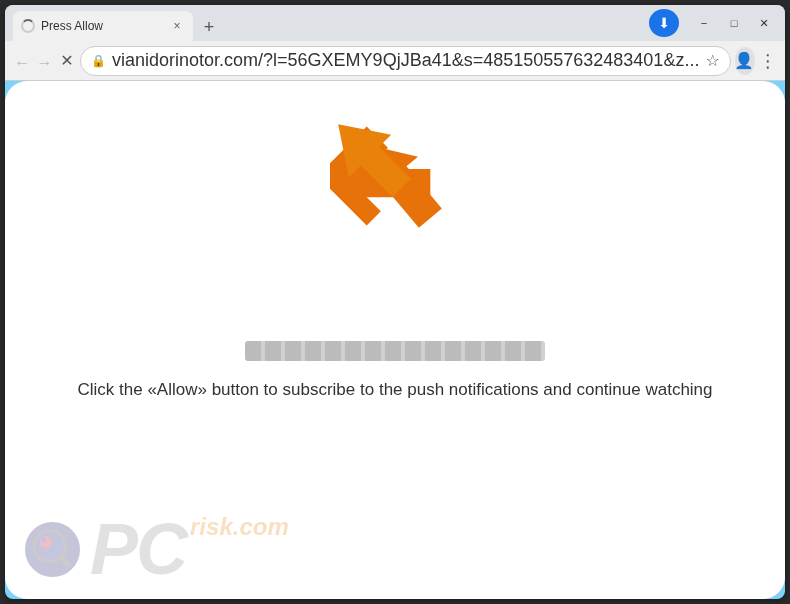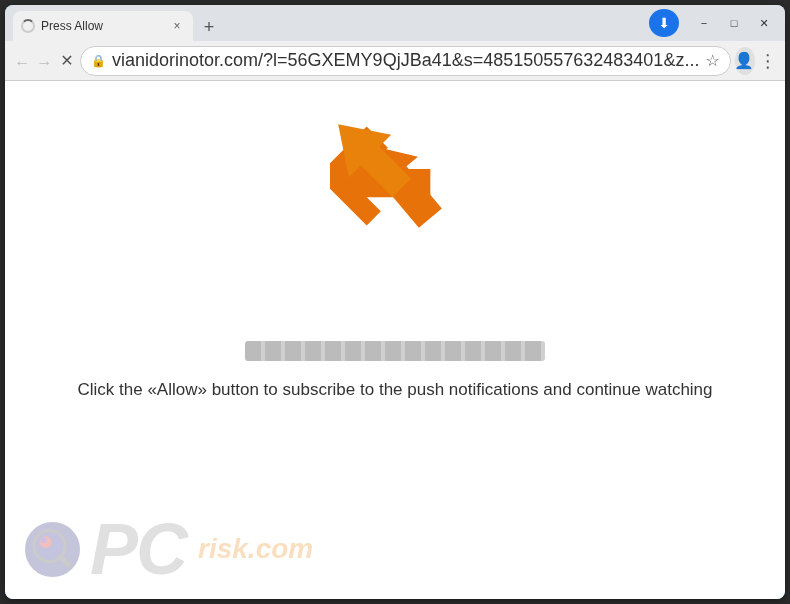--- a/index.html
+++ b/index.html
@@ -207,20 +207,21 @@
 
     
     .page-content {
       flex: 1;
       background: white;
       display: flex;
       flex-direction: column;
       align-items: center;
       position: relative;
       overflow: hidden;
+      border-radius: 22px;
     }
 
     
     .arrow-container {
       position: absolute;
       top: 30px;
       left: 50%;
       transform: translateX(-50%);
     }
 
@@ -300,21 +301,21 @@
     .watermark-text {
       font-size: 72px;
       font-weight: 900;
       font-style: italic;
       color: #888;
       line-height: 1;
       letter-spacing: -2px;
     }
 
     .watermark-domain {
-      font-size: 28px;
+      font-size: 24px;
       font-weight: 700;
       font-style: italic;
       color: #e8820a;
     }
   </style>
 </head>
 <body>
 
 <div class="browser-window">
 
@@ -385,21 +386,21 @@
     <div class="watermark">
       <div class="watermark-logo">
         <div class="pc-icon">
           <svg width="50" height="50" viewBox="0 0 50 50">
             <circle cx="22" cy="22" r="16" fill="#1a1a7e" stroke="#333" stroke-width="3"></circle>
             <circle cx="18" cy="18" r="6" fill="#cc0000"></circle>
             <circle cx="16" cy="16" r="3" fill="#0000cc" opacity="0.7"></circle>
             <line x1="33" y1="33" x2="45" y2="45" stroke="#333" stroke-width="5" stroke-linecap="round"></line>
           </svg>
         </div>
-        <div style="display:flex; align-items:center; gap:12px;">
+        <div style="display:flex; align-items:flex-start; gap:4px;">
           <span class="watermark-text">PC</span>
           <span class="watermark-domain">risk.com</span>
         </div>
       </div>
     </div>
 
   </div>
 </div>
 
 </body></html>

